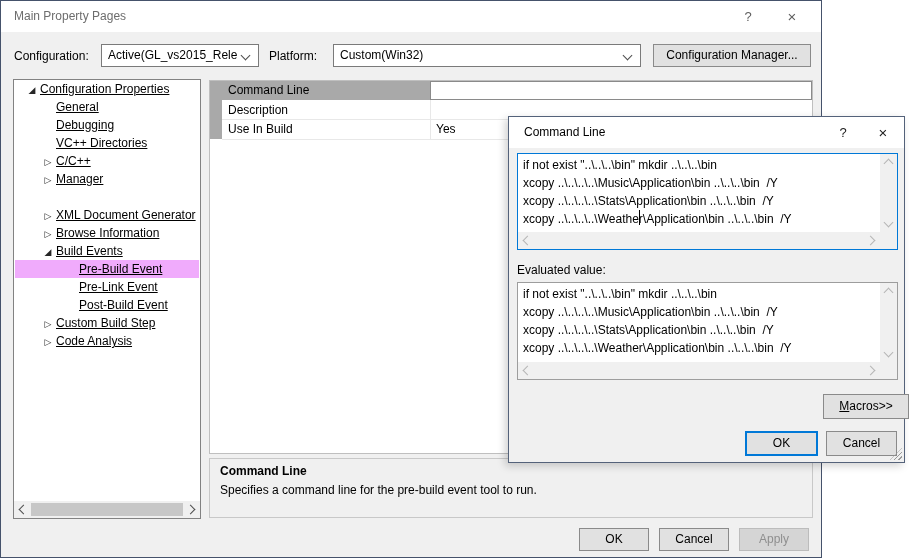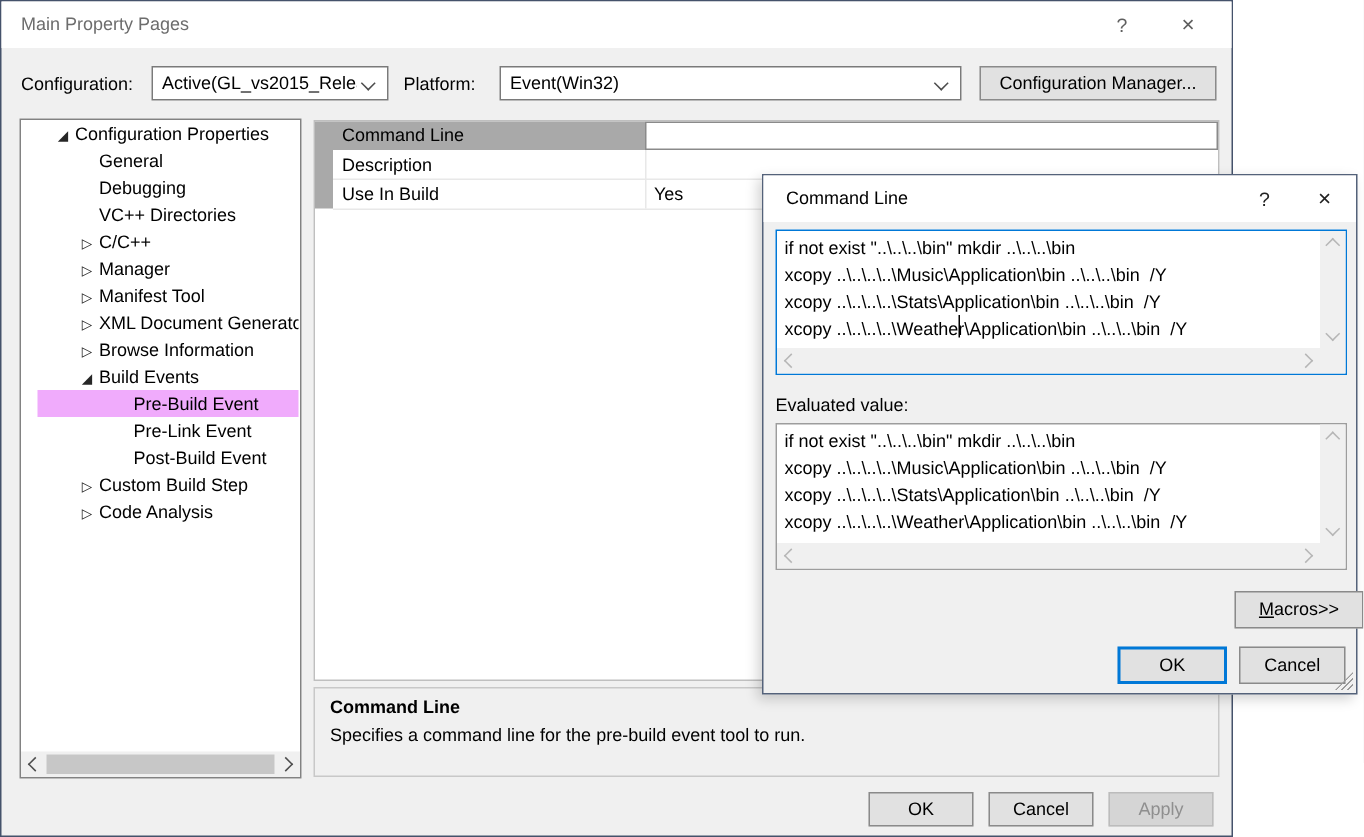--- a/index.html
+++ b/index.html
@@ -26,21 +26,21 @@
   .chev.dark  { border-color:#4d4d4d; }
   .dd .chev { right:9px; top:7px; }
 
   .btn { position:absolute; background:#e1e1e1; border:1px solid #8a8a8a; text-align:center; color:#000; cursor:default; }
   .btn-label { display:block; width:100%; }
   .btn.disabled { background:#d5d5d5; border-color:#bcbcbc; color:#8f8f8f; }
   .btn.focused { border:2px solid #0078d7; }
 
   
   .tree { position:absolute; left:12px; top:78px; width:188px; height:440px; background:#fff; border:1px solid #828282; }
-  .tree-row { position:absolute; left:11px; right:1px; height:18px; line-height:18px; white-space:nowrap; overflow:hidden; }
+  .tree-row { position:absolute; left:1px; right:1px; height:18px; line-height:18px; white-space:nowrap; overflow:hidden;text-decoration:underline; }
   .tree-row.selected { background:#f0abfc; }
   .glyph { display:inline-block; width:16px; text-align:center; font-size:9px; color:#262626; }
   .d0 { padding-left:9px; }
   .d1 { padding-left:25px; }
   .d2 { padding-left:64px; }
   .tree-hscroll { position:absolute; left:0; bottom:0; width:186px; height:17px; background:#f0f0f0; }
   .tree-hscroll .chev.left  { left:6px; top:5px; }
   .tree-hscroll .chev.right { right:6px; top:5px; }
   .tree-thumb { position:absolute; left:17px; top:2px; width:152px; height:13px; background:#c7c7c7; }
 
@@ -107,21 +107,21 @@
     </div>
 
     <span class="lbl" style="left:13px; top:48px;">Configuration:</span>
     <div class="dd" style="left:100px; top:43px; width:158px;">
       <span class="dd-text">Active(GL_vs2015_Release</span>
       <span class="chev down dark"></span>
     </div>
 
     <span class="lbl" style="left:268px; top:48px;">Platform:</span>
     <div class="dd" style="left:332px; top:43px; width:308px;">
-      <span class="dd-text">Event(Win32)</span>
+      <span class="dd-text">Custom(Win32)</span>
       <span class="chev down dark"></span>
     </div>
 
     <div class="btn" style="left:652px; top:43px; width:158px; height:23px; line-height:21px;">
       <span class="btn-label">Configuration Manager...</span>
     </div>
 
     <div class="tree">
       <div class="tree-row d0" style="top:0px;">
         <span class="glyph">◢</span><span>Configuration Properties</span>
@@ -133,23 +133,20 @@
         <span class="glyph"></span><span>Debugging</span>
       </div>
       <div class="tree-row d1" style="top:54px;">
         <span class="glyph"></span><span>VC++ Directories</span>
       </div>
       <div class="tree-row d1" style="top:72px;">
         <span class="glyph">▷</span><span>C/C++</span>
       </div>
       <div class="tree-row d1" style="top:90px;">
         <span class="glyph">▷</span><span>Manager</span>
-      </div>
-      <div class="tree-row d1" style="top:108px;">
-        <span class="glyph">▷</span><span>Manifest Tool</span>
       </div>
       <div class="tree-row d1" style="top:126px;">
         <span class="glyph">▷</span><span>XML Document Generator</span>
       </div>
       <div class="tree-row d1" style="top:144px;">
         <span class="glyph">▷</span><span>Browse Information</span>
       </div>
       <div class="tree-row d1" style="top:162px;">
         <span class="glyph">◢</span><span>Build Events</span>
       </div>

